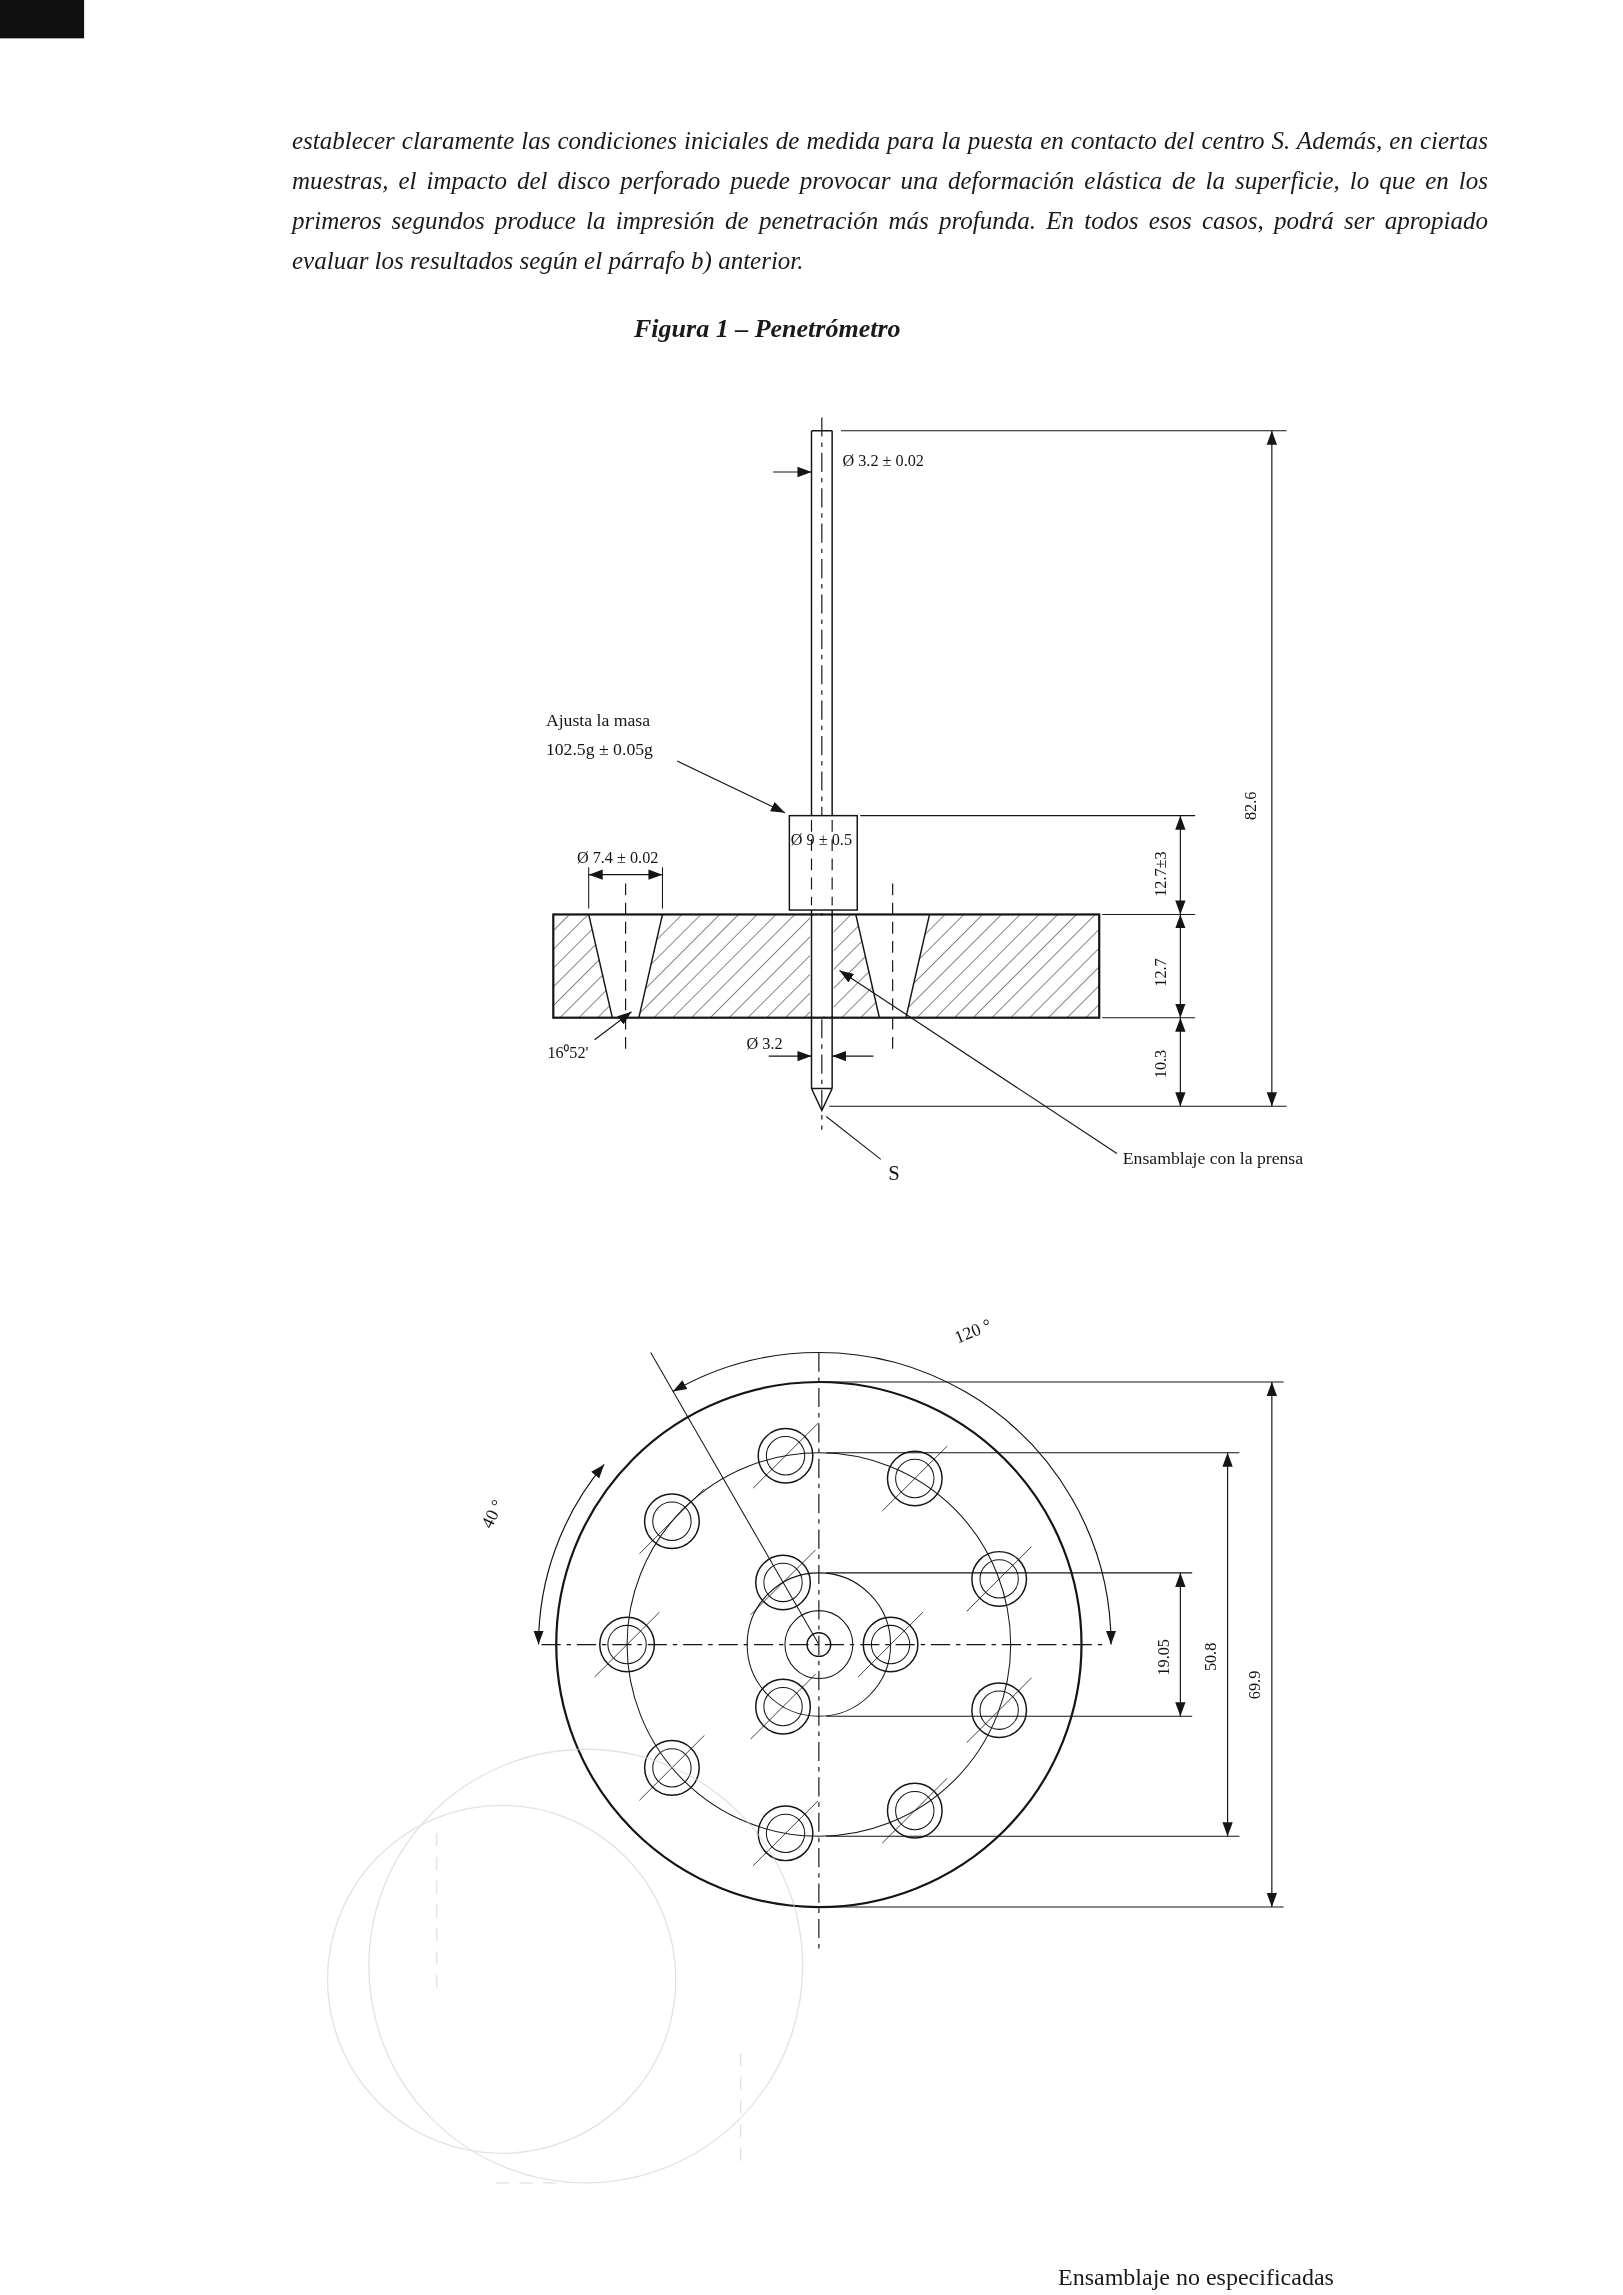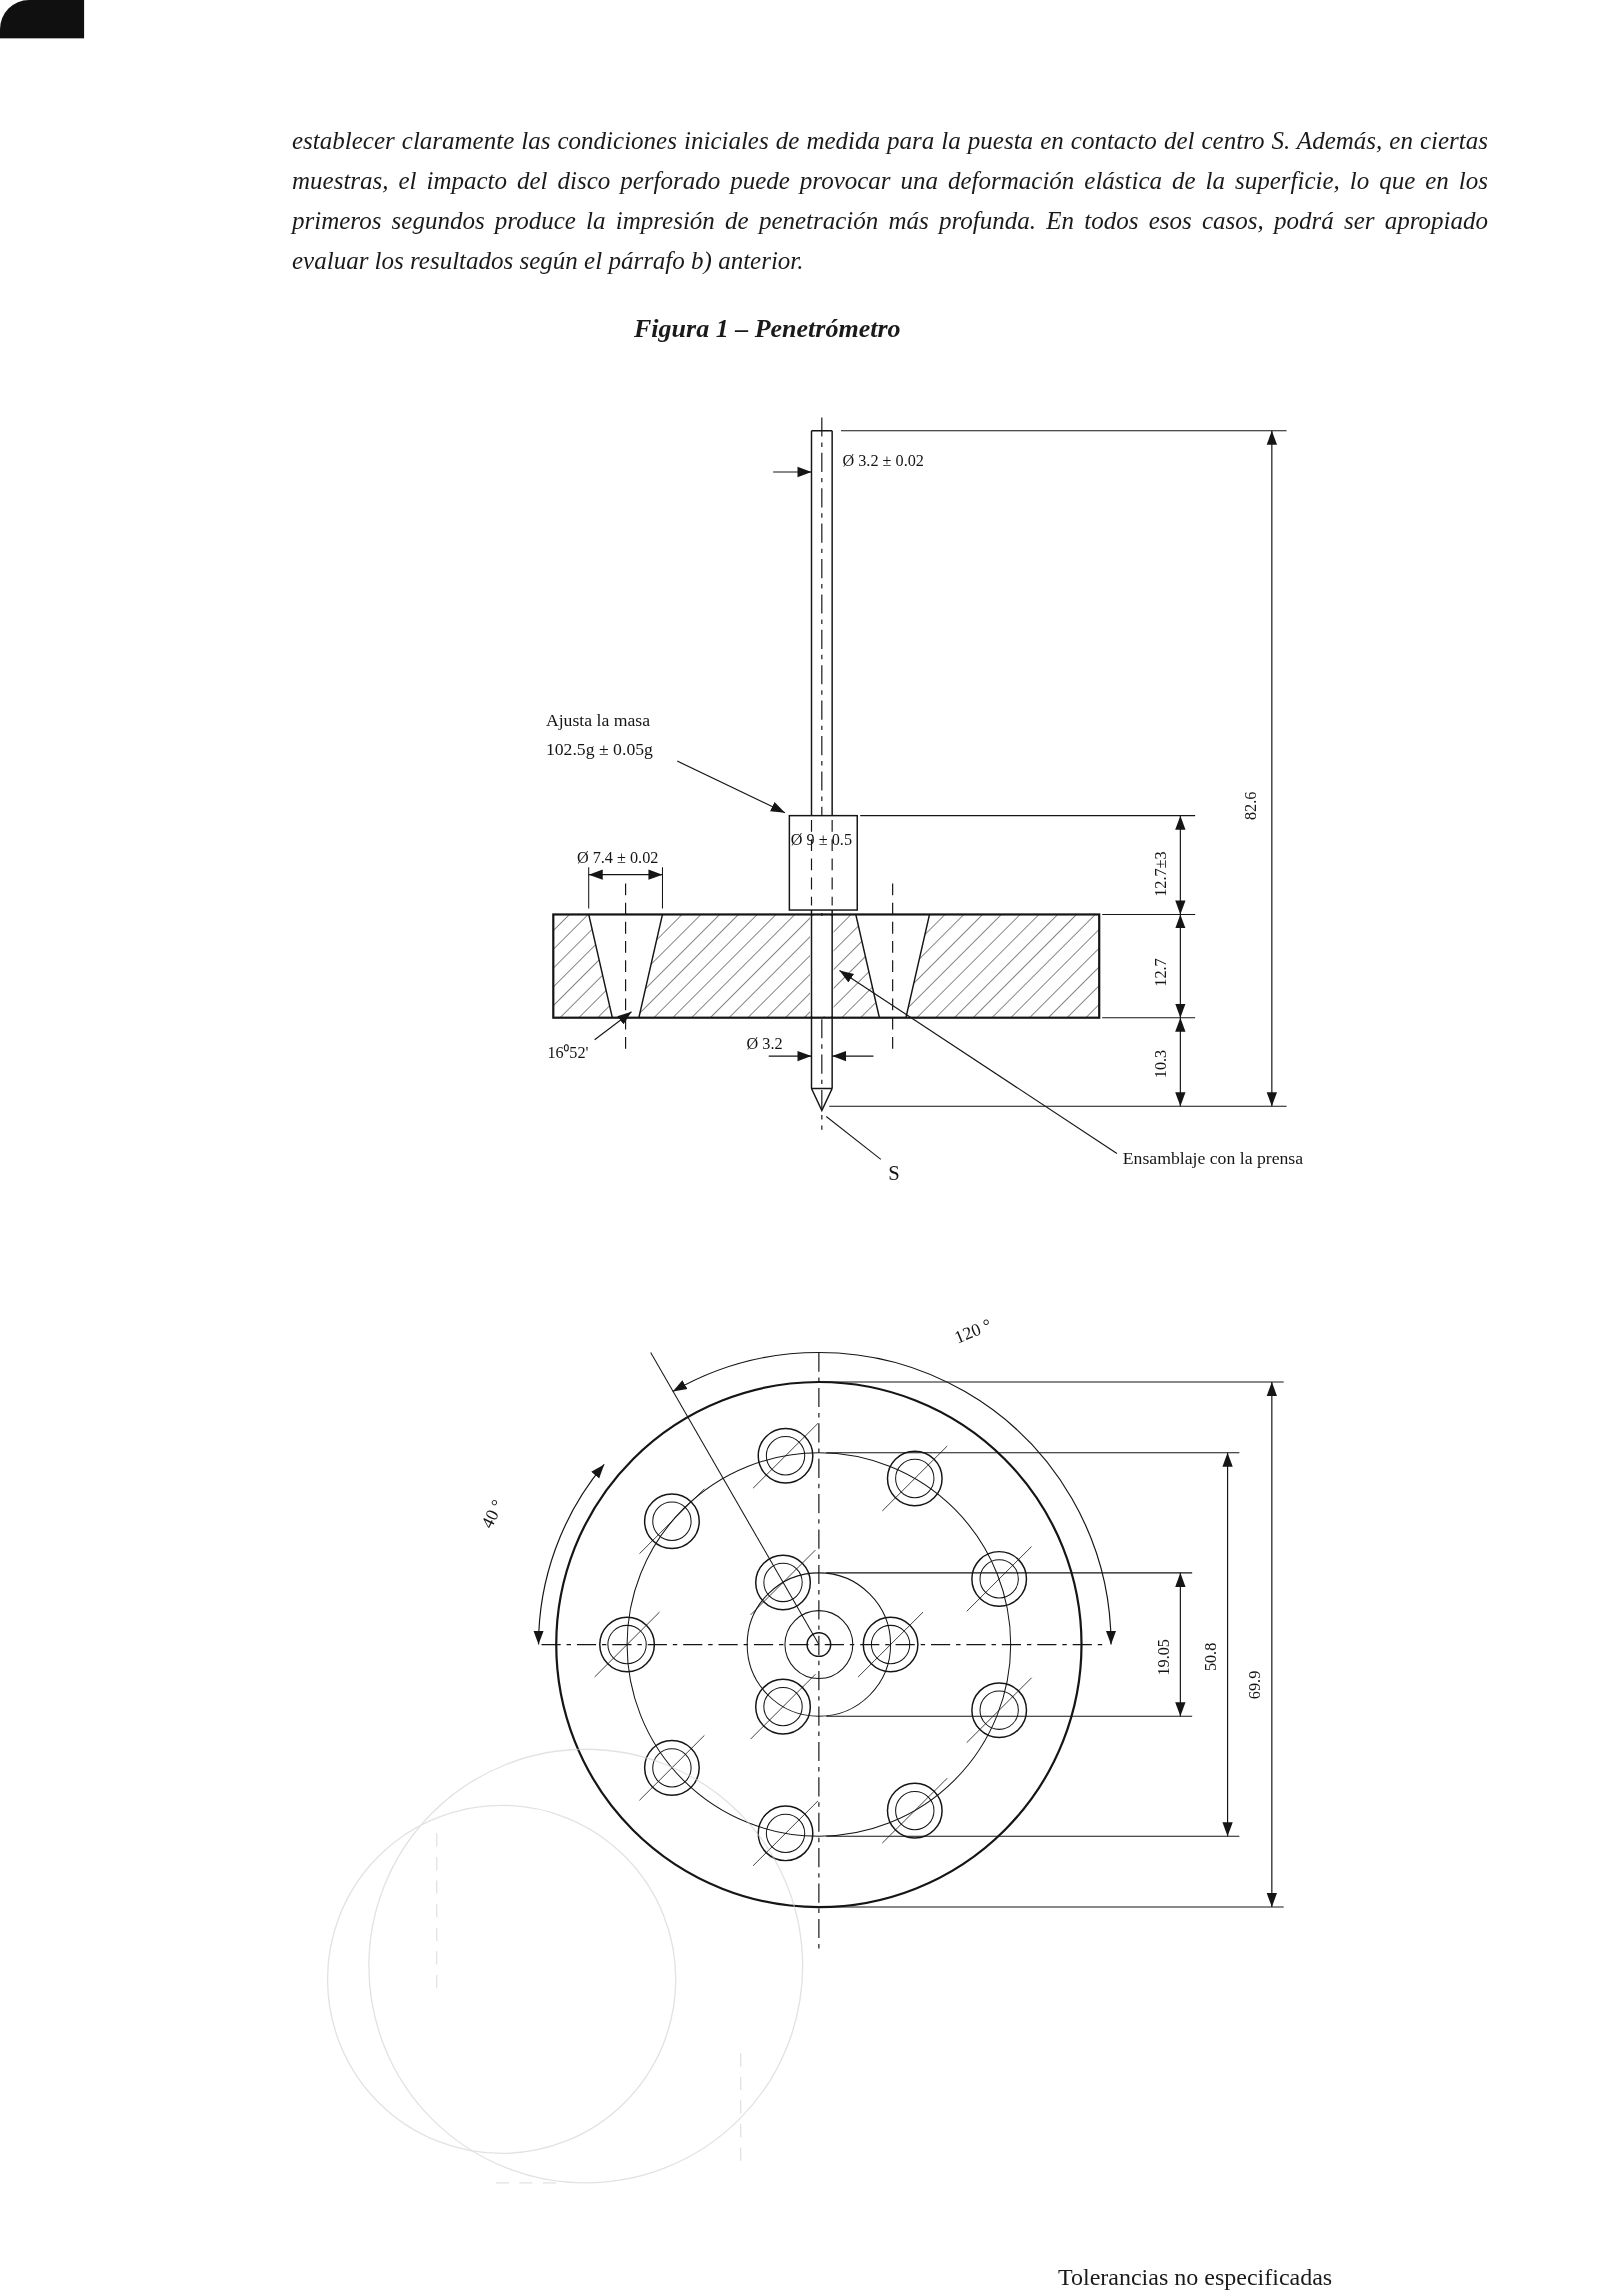--- a/index.html
+++ b/index.html
@@ -3,21 +3,20 @@
 <meta charset="utf-8">
 <style>
   html,body{margin:0;padding:0;background:#ffffff;}
   #page{
     position:relative;
     width:1623px;height:2295px;
     background:#ffffff;
     overflow:hidden;
     font-family:"Liberation Serif",serif;
     color:#1a1a1a;
-    border-radius:29px;
   }
   #para{
     position:absolute;left:292px;top:121px;width:1196px;
     font-style:italic;font-size:25px;line-height:40px;
     text-align:justify;
   }
   #figtitle{
     position:absolute;left:634px;top:314px;
     font-weight:bold;font-size:26px;font-style:italic;
   }
@@ -44,21 +43,21 @@
   #dwg .faint circle,#dwg .faint path{stroke:#cfcfcf;stroke-width:0.9;}
   #dwg .faint path{stroke-dasharray:9 7;}
 </style>
 </head>
 <body>
 
 <div id="page">
 
   <div id="para">establecer claramente las condiciones iniciales de medida para la puesta en contacto del centro S. Además, en ciertas muestras, el impacto del disco perforado puede provocar una deformación elástica de la superficie, lo que en los primeros segundos produce la impresión de penetración más profunda. En todos esos casos, podrá ser apropiado evaluar los resultados según el párrafo b) anterior.</div>
   <div id="figtitle">Figura 1 – Penetrómetro</div>
-  <div id="footer">Tolerancias no especificadas</div>
+  <div id="footer">Ensamblaje no especificadas</div>
 
   <svg id="dwg" width="1623" height="2295" viewBox="0 0 1100 1556" preserveAspectRatio="none">
     <defs>
       <marker id="arr" markerUnits="userSpaceOnUse" markerWidth="10" markerHeight="8" refX="9.5" refY="4" orient="auto-start-reverse">
         <path d="M0,0.5 L9.5,4 L0,7.5 Z" style="fill:#151515;stroke:none"></path>
       </marker>
       <pattern id="hatch" width="9" height="9" patternUnits="userSpaceOnUse" patternTransform="rotate(45)">
         <line x1="0" y1="0" x2="0" y2="9" style="stroke:#333;stroke-width:0.8"></line>
       </pattern>
     </defs>

